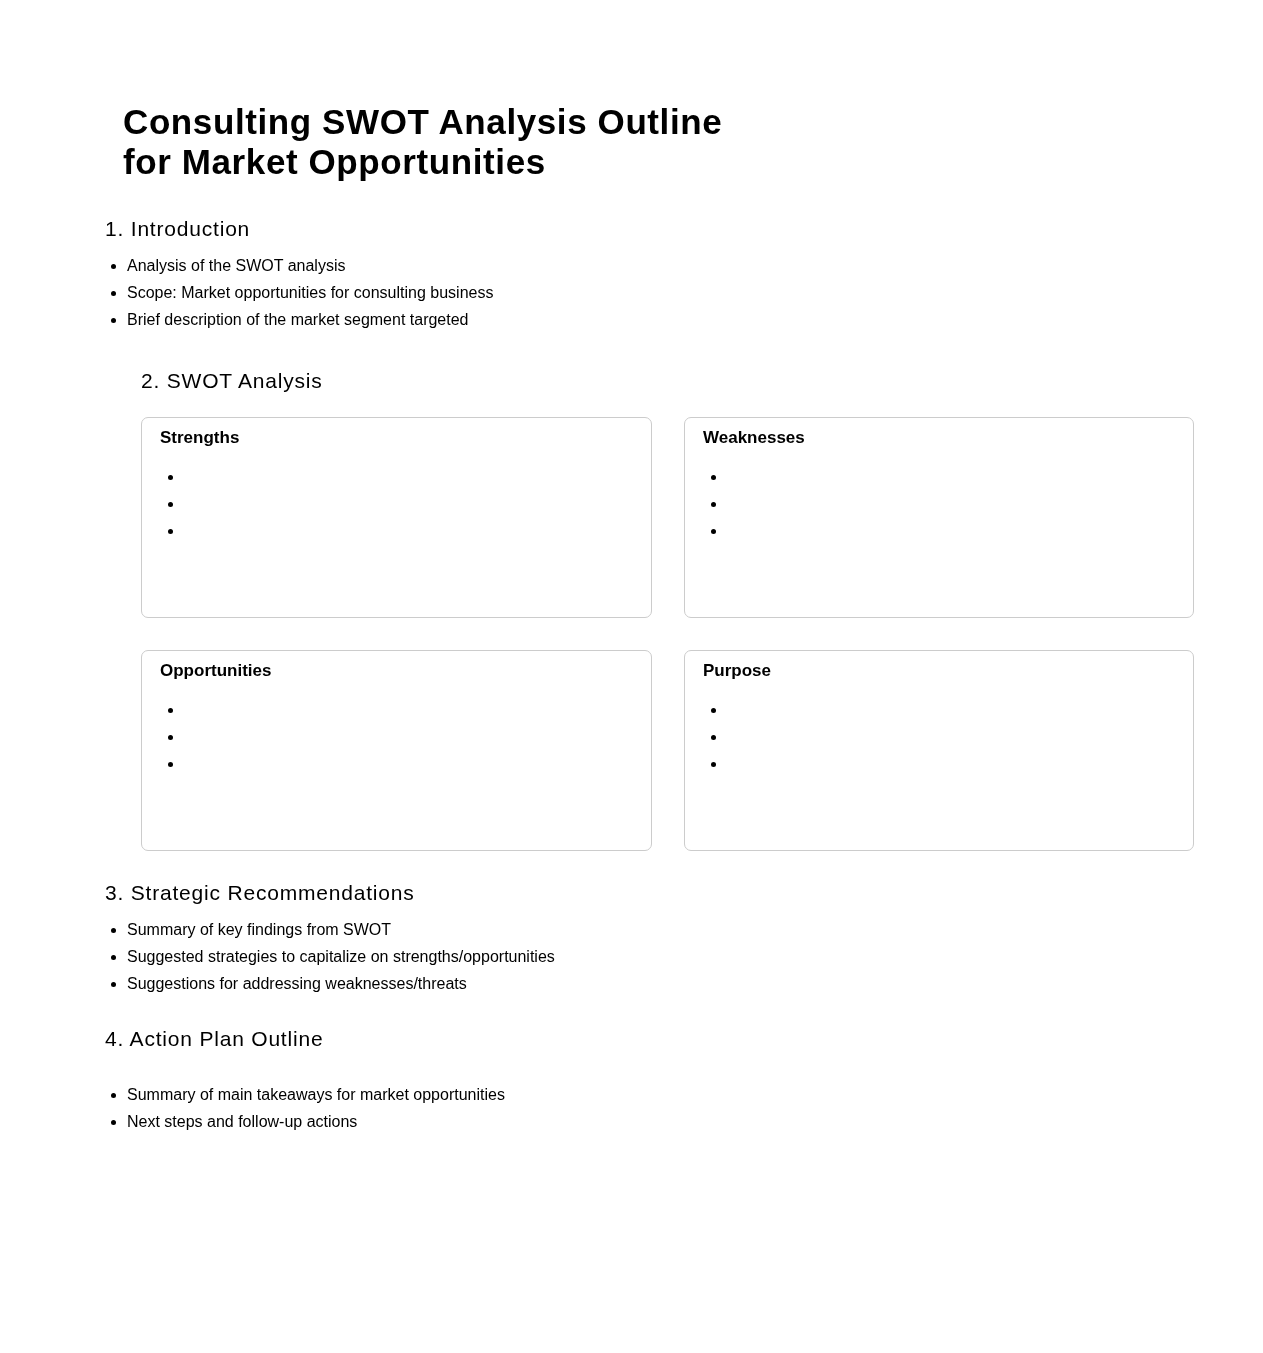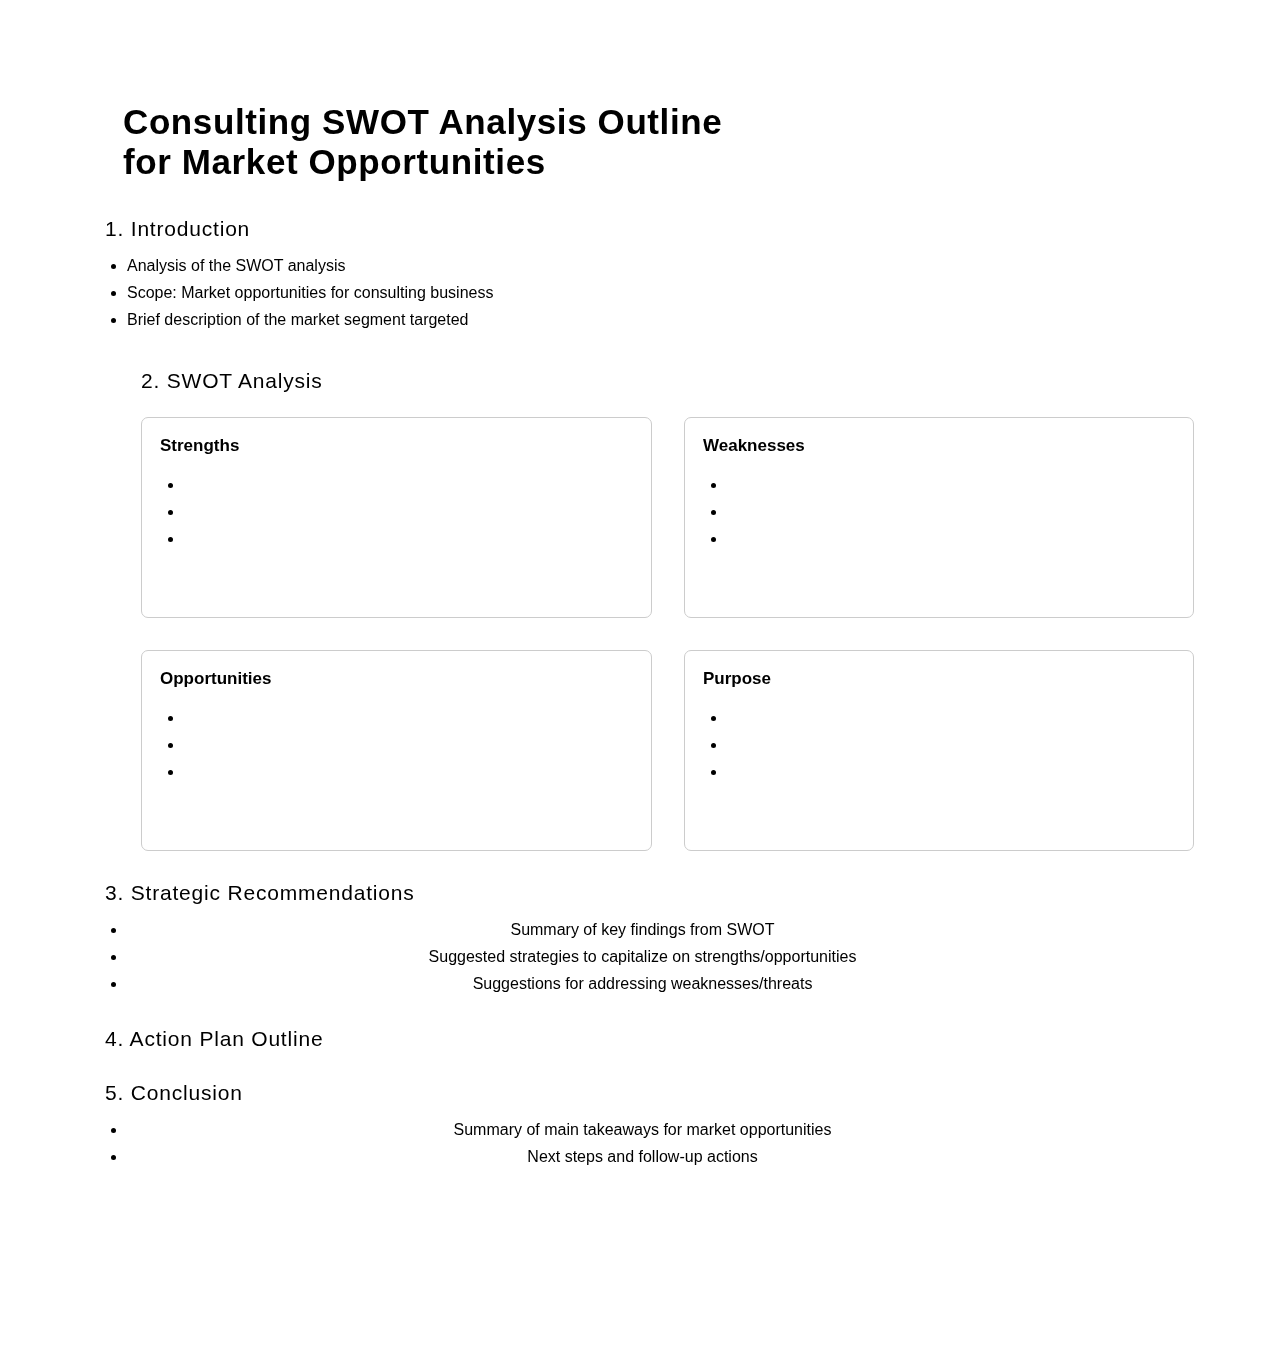--- a/index.html
+++ b/index.html
@@ -7,26 +7,26 @@
   .page { position: relative; padding: 84px 105px 0 105px; width: 1053px; }
   h1 { font-size: 35px; font-weight: bold; line-height: 40px; margin: 18px; letter-spacing: 0.6px; }
   h2 { font-size: 21px; font-weight: normal; margin: 0; letter-spacing: 0.8px; line-height: 24px; }
   ul.bullets { margin: 0; padding: 0 0 0 22px; list-style: disc; }
   ul.bullets li { font-size: 16px; line-height: 27px; }
   .section { margin-top: 0; }
   .sec1 { margin-top: 35px; }
   .sec1 ul { margin-top: 11px; }
   .sec2 { margin-top: 36px; margin-left: 36px; }
   .grid { display: grid; grid-template-columns: 511px 510px; column-gap: 32px; row-gap: 32px; margin-top: 24px; }
-  .box { border: 1px solid #cccccc; border-radius: 7px; height: 201px; box-sizing: border-box; padding: 17px 18px; }
+  .box { border: 1px solid #cccccc; border-radius: 7px; height: 201px; box-sizing: border-box; padding: 9px 18px; }
   .box h3 { font-size: 17px; font-weight: bold; margin: 0 0 0 0; line-height: 22px; }
   .box ul { margin: 14px 0 0 0; padding: 0 0 0 8px; list-style: disc inside; }
   .box ul li { height: 27px; font-size: 16px; line-height: 27px; }
   .sec3 { margin-top: 30px; }
-  .sec3 ul, .sec4 ul, .sec5 ul { margin-top: 11px; text-align: center; }
+  .sec3 ul, .sec4 ul, .sec5 ul { margin-top: 11px; }
   .sec4 { margin-top: 30px; }
   .sec5 { margin-top: 30px; }
 </style>
 </head>
 <body>
 
 <div class="page">
   <h1><span>Consulting SWOT Analysis Outline</span><br><span>for Market Opportunities</span></h1>
 
   <div class="section sec1">
@@ -83,19 +83,18 @@
       <li>Suggested strategies to capitalize on strengths/opportunities</li>
       <li>Suggestions for addressing weaknesses/threats</li>
     </ul>
   </div>
 
   <div class="section sec4">
     <h2>4. Action Plan Outline</h2>
   </div>
 
   <div class="section sec5">
-    <h2>5. Conclusion</h2>
     <ul class="bullets">
       <li>Summary of main takeaways for market opportunities</li>
       <li>Next steps and follow-up actions</li>
     </ul>
   </div>
 </div>
 
 </body></html>

